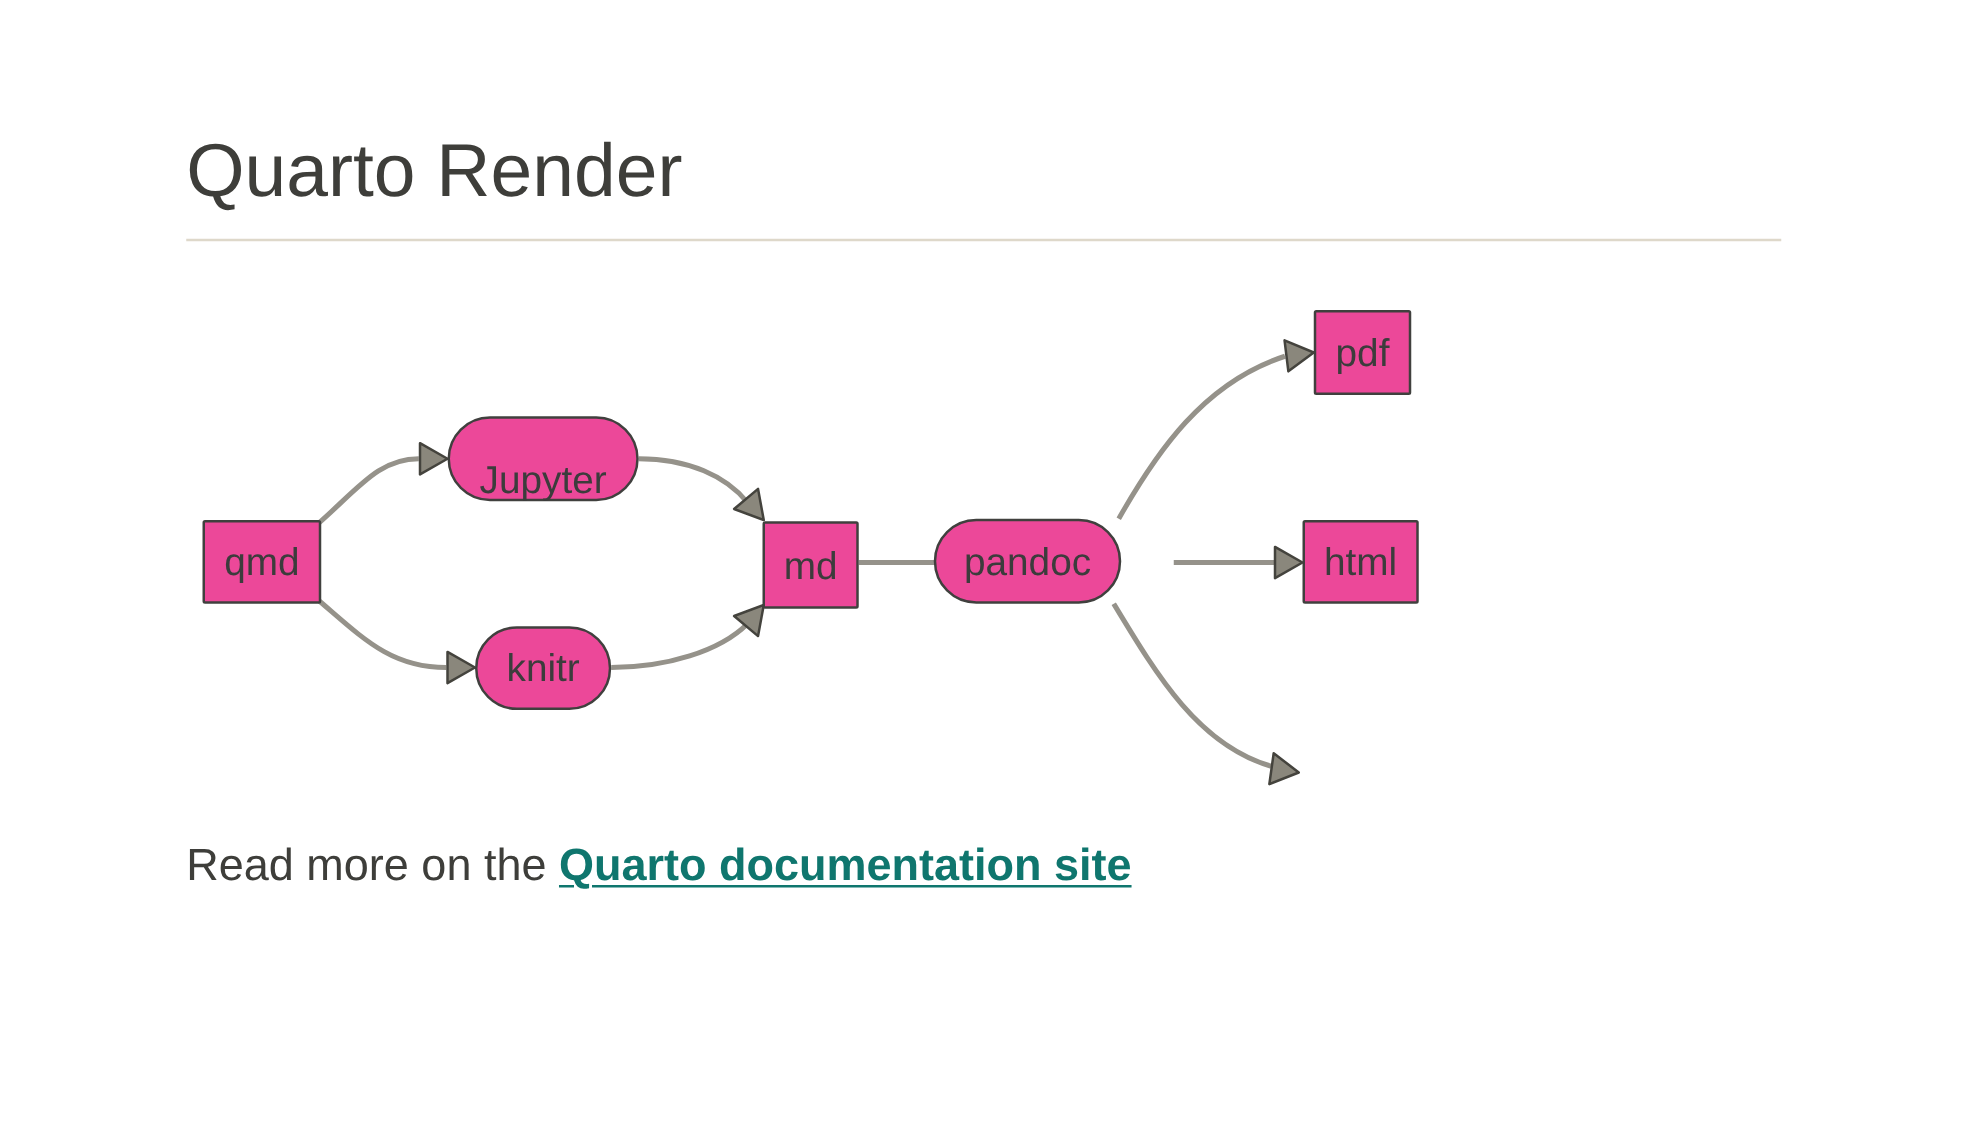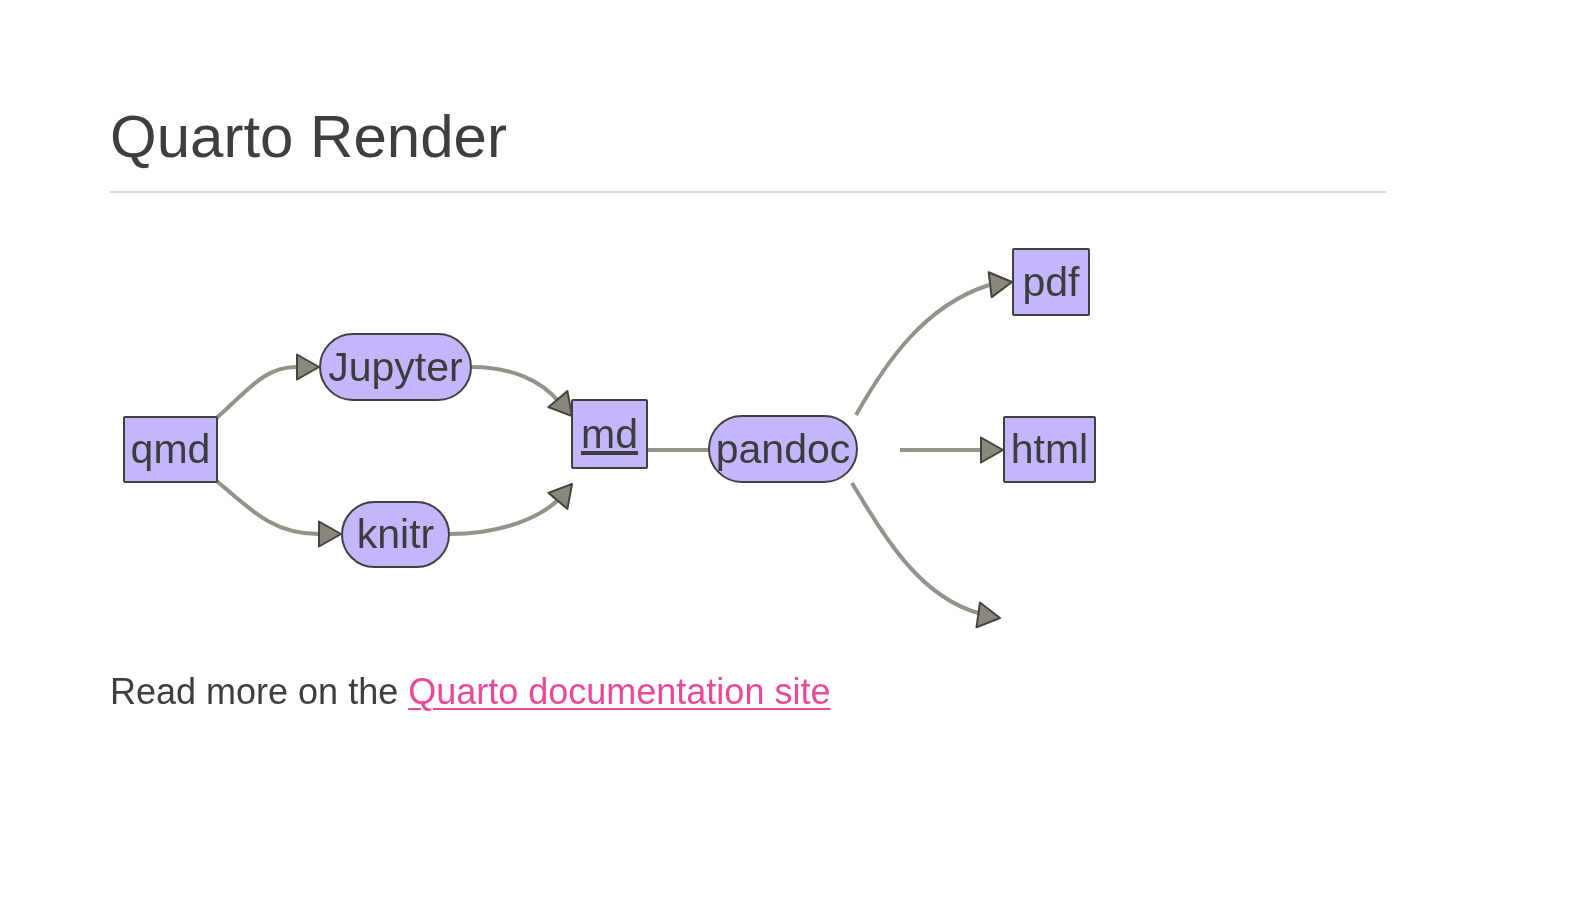--- a/index.html
+++ b/index.html
@@ -4,20 +4,21 @@
 <style>
   * { margin: 0; padding: 0; box-sizing: border-box; }
   html, body { background: #ffffff; }
   .page {
     position: relative;
     width: 1386px;
     height: 912px;
     background: #ffffff;
     font-family: "Liberation Sans", sans-serif;
     overflow: hidden;
+    margin-left: 39px;
   }
   .page-title {
     position: absolute;
     left: 110px;
     top: 104px;
     font-size: 60px;
     font-weight: 400;
     line-height: 1.1;
     color: #3e3e3a;
     letter-spacing: 0px;
@@ -32,48 +33,49 @@
   }
   .diagram { position: absolute; left: 0; top: 0; width: 1570px; height: 912px; }
   .edges-svg { position: absolute; left: 0; top: 0; pointer-events: none; }
   .edge { fill: none; stroke: #95928a; stroke-width: 4; }
   .arrowhead { fill: #8a877c; stroke: #44433d; stroke-width: 2; stroke-linejoin: round; }
   .node {
     position: absolute;
     display: flex;
     align-items: center;
     justify-content: center;
-    background: #c4b5fd;
+    background: #ec4899;
     border: 2px solid #40403e;
     color: #3c3c3c;
-    font-size: 41px;
+    font-size: 31px;
     line-height: 1;
   }
   .node.rect { border-radius: 2px; }
   .node.stadium { border-radius: 40px; }
   .n-qmd     { left: 123px;  top: 416px; width: 95px;  height: 67px; }
-  .n-jupyter { left: 319px;  top: 333px; width: 153px; height: 68px; }
+  .n-jupyter { left: 319px;  top: 333px; width: 153px; height: 68px; align-items: flex-end; }
   .n-knitr   { left: 341px;  top: 501px; width: 109px; height: 67px; }
-  .n-md      { left: 571px;  top: 399px; width: 77px;  height: 70px; text-decoration: underline; }
+  .n-md      { left: 571px;  top: 417px; width: 77px;  height: 70px; }
   .n-pandoc  { left: 708px;  top: 415px; width: 150px; height: 68px; }
   .n-pdf     { left: 1012px; top: 248px; width: 78px;  height: 68px; }
   .n-html    { left: 1003px; top: 416px; width: 93px;  height: 67px; text-align: right; }
   .n-docx    { left: 1002px; top: 583px; width: 98px;  height: 68px; }
   .footer-text {
     position: absolute;
     left: 110px;
     top: 671px;
     font-size: 36px;
     color: #3e3e3a;
   }
   .footer-text a {
-    color: #ec4899;
+    color: #0f766e;
     text-decoration: underline;
     text-decoration-thickness: 2px;
     text-underline-offset: 4px;
+    font-weight: bold;
   }
 </style>
 </head>
 <body>
 
 <div class="page">
 
   <h1 class="page-title">Quarto Render</h1>
   <div class="title-rule"></div>
 

